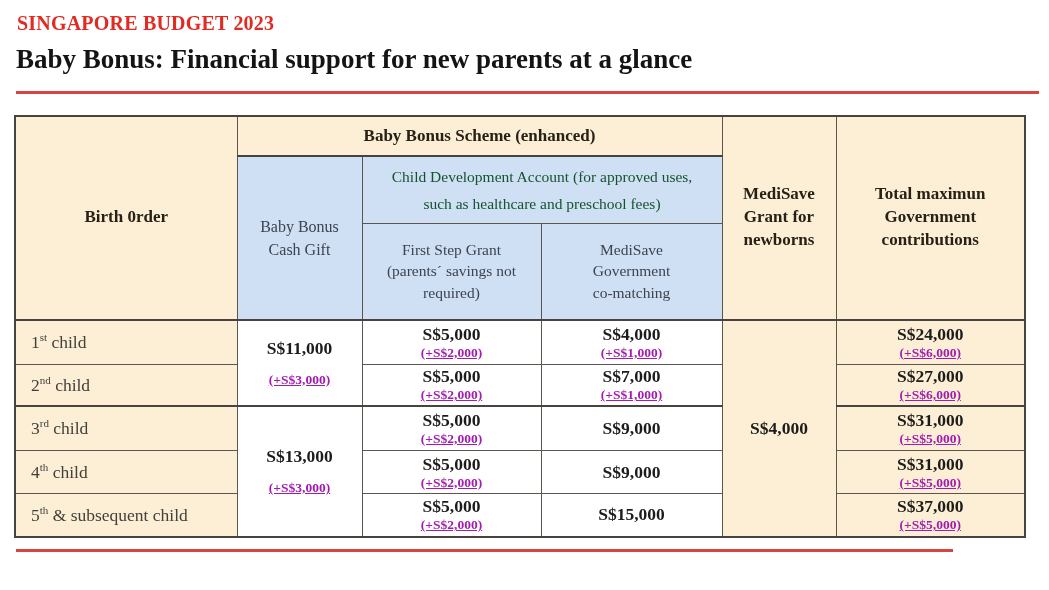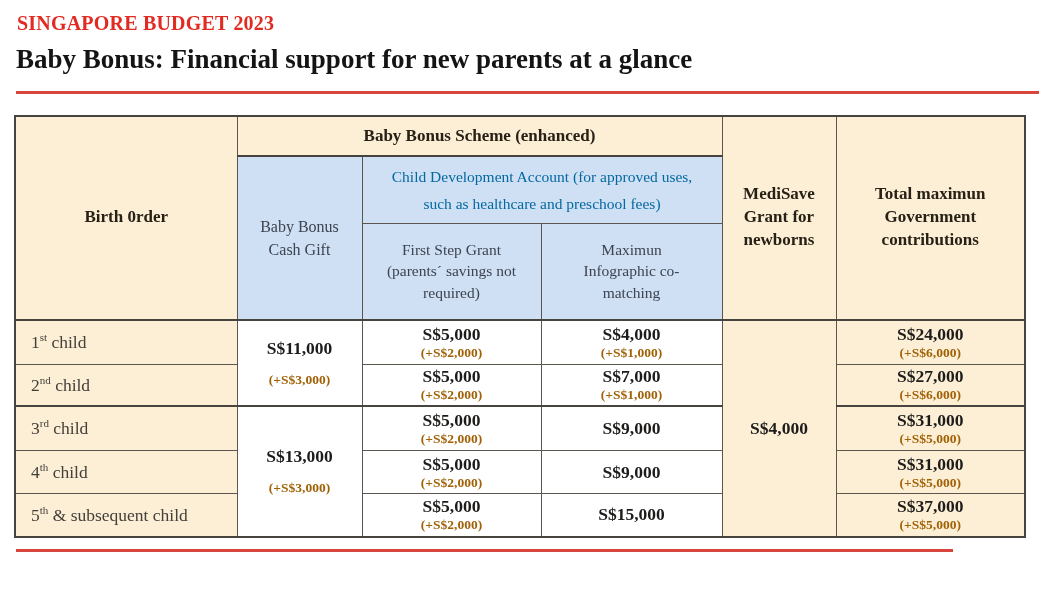--- a/index.html
+++ b/index.html
@@ -13,29 +13,29 @@
   .tbl-wrap { position:absolute; left:14px; top:115px; }
   table { border-collapse:collapse; table-layout:fixed; border:2px solid #474440; }
   th, td { border:1px solid #5a564e; text-align:center; vertical-align:middle; }
 
   .beige { background:#fcefd6; }
   .blue  { background:#cfe0f4; }
   .white { background:#ffffff; }
 
   .hdr-bold { font-size:17px; font-weight:700; color:#272015; line-height:1.35; }
   .hdr-reg  { font-size:16px; font-weight:400; color:#3d4350; line-height:1.45; }
-  .cda-cell { font-size:15.5px; font-weight:400; color:#0369a1; line-height:1.75; padding:4px 18px;margin-left:7px; }
+  .cda-cell { font-size:15.5px; font-weight:400; color:#14532d; line-height:1.75; padding:4px 18px;margin-left:7px; }
   .sub-cell { font-size:15.5px; font-weight:400; color:#3d4350; line-height:1.4; padding:15px 10px; }
   .narrow-wrap { display:inline-block; max-width:150px; }
 
   .row-label { text-align:left; padding-left:15px; font-size:17.5px; color:#43403a; }
   .row-label sup { font-size:11px;margin-top:16px; }
 
   .val   { font-size:17.5px; font-weight:700; color:#1d1c1a; line-height:21px; }
-  .delta { font-size:13.5px; font-weight:700; color:#a16207; line-height:16px; }
+  .delta { font-size:13.5px; font-weight:700; color:#a21caf; line-height:16px;text-decoration:underline; }
   .cash-gap .delta { margin-top:13px; }
   .medisave-val { font-size:17.5px; font-weight:700; color:#1d1c1a; }
 
   tr.sep td { border-top:2px solid #474440; }
   .scheme-cell { border-bottom:2px solid #474440; }
 
   .footer-rule { position:absolute; left:16px; top:549px; width:937px; height:3px; background:#d8453f; }
   .credit { position:absolute; top:555px; font-size:15.5px; font-style:italic; color:#33302e; }
   .credit-infographic { left:12px;margin-top:33px; }
   .credit-source { left:222px; }
@@ -74,21 +74,21 @@
       </tr>
       <tr style="height:67px">
         <td class="blue hdr-reg" rowspan="2" style="padding:0 8px">Baby Bonus Cash Gift</td>
         <td class="blue cda-cell" colspan="2">Child Development Account (for approved uses, such as healthcare and preschool fees)</td>
       </tr>
       <tr style="height:71px">
         <td class="blue sub-cell">
           <span class="narrow-wrap">First Step Grant (parents´ savings not required)</span>
         </td>
         <td class="blue sub-cell">
-          <span class="narrow-wrap" style="max-width:100px">Maximun Infographic co-matching</span>
+          <span class="narrow-wrap" style="max-width:100px">MediSave Government co-matching</span>
         </td>
       </tr>
 
       <tr class="sep" style="height:45px">
         <td class="beige row-label"><span>1</span><sup>st</sup><span> child</span></td>
         <td class="white cash-gap" rowspan="2">
           <div class="val">S$11,000</div>
           <div class="delta">(+S$3,000)</div>
         </td>
         <td class="white">

